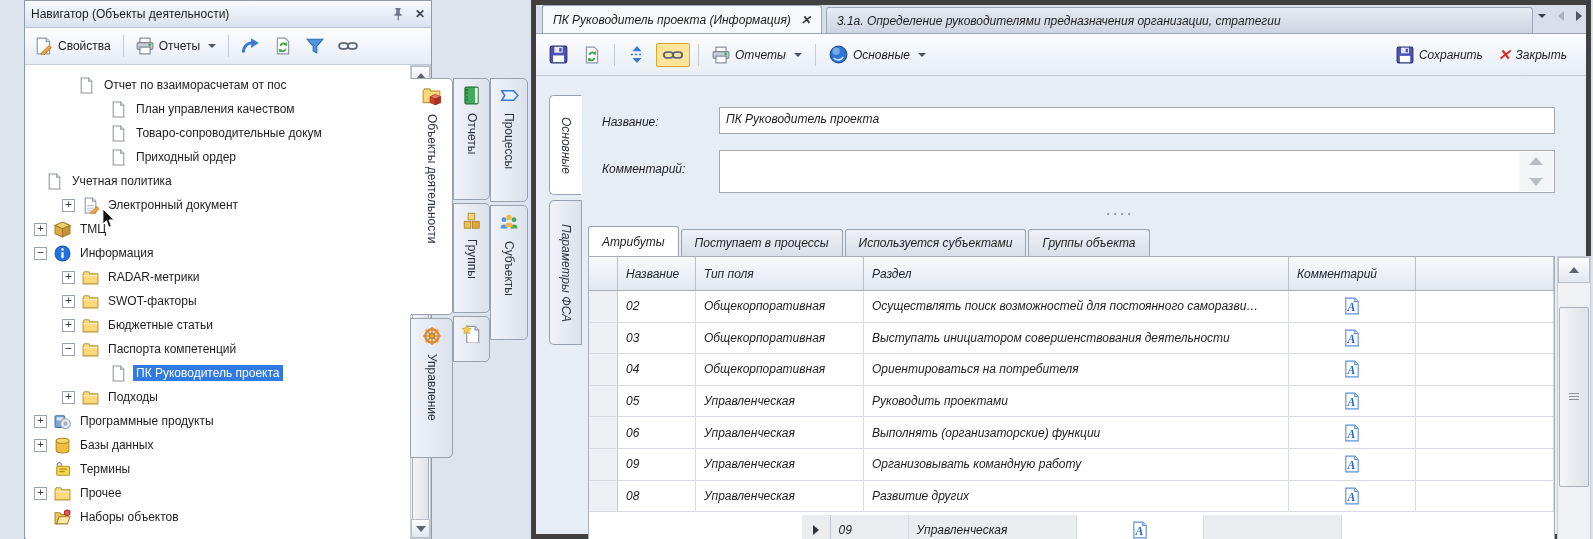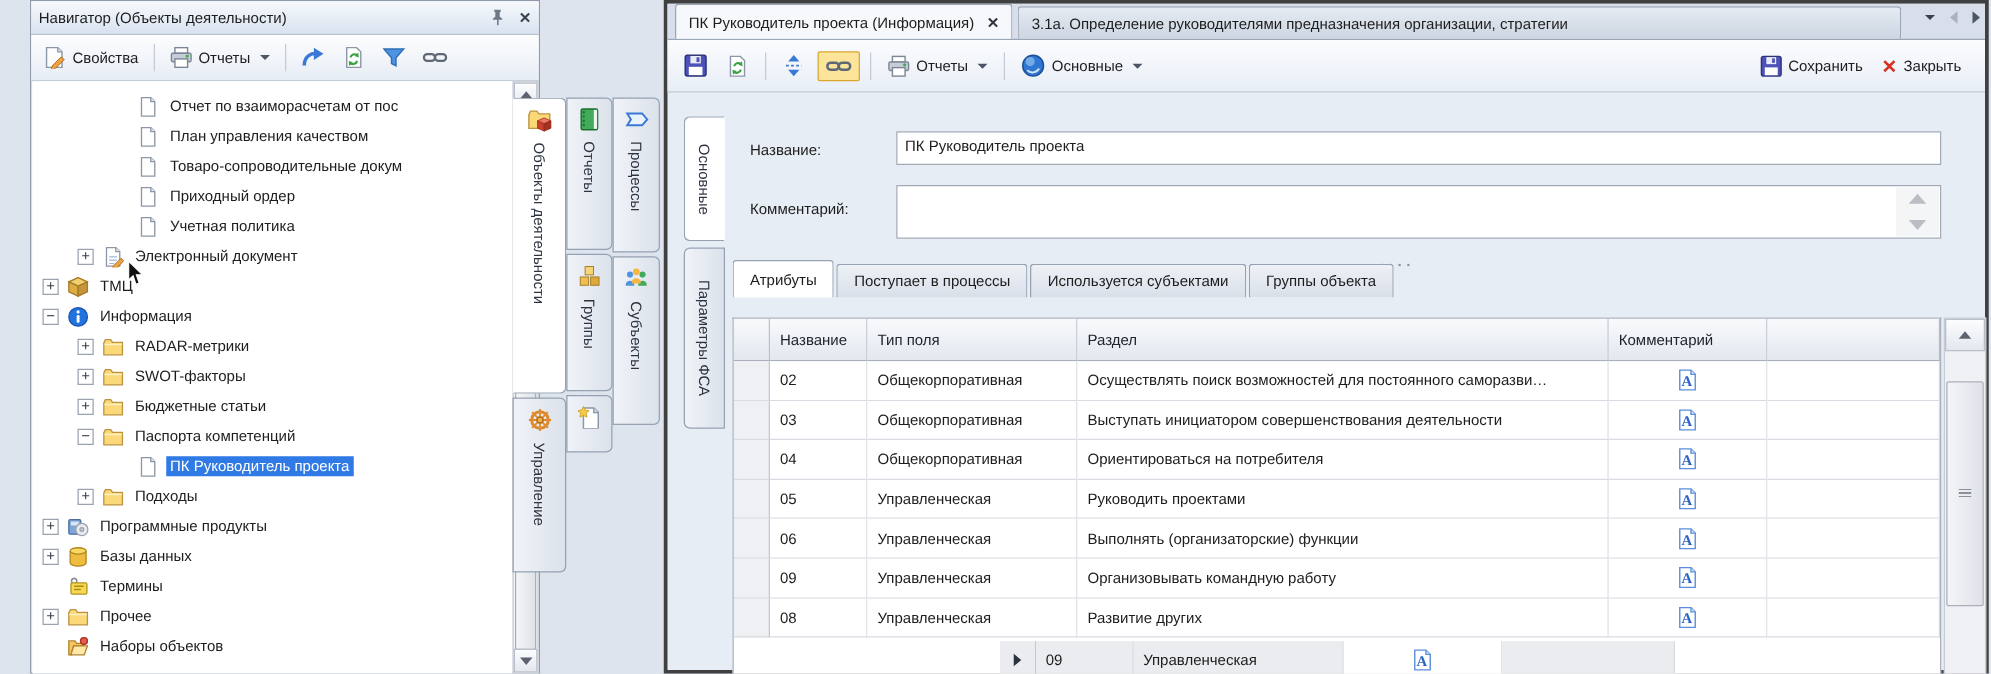--- a/index.html
+++ b/index.html
@@ -35,21 +35,21 @@
   .arr.left { border-top:5px solid transparent; border-bottom:5px solid transparent; border-right:6px solid #aab2bd; }
   .arr.right { border-top:5px solid transparent; border-bottom:5px solid transparent; border-left:6px solid #4b5563; }
 
   
   #tabstrip { position:absolute; left:409px; top:0; width:121px; height:539px; }
   .vtab { position:absolute; border:1px solid #96a1b2; border-radius:0 5px 5px 0; background:linear-gradient(90deg,#f0f3f8,#dce2eb); display:flex; flex-direction:column; align-items:center; padding-top:7px; gap:8px; cursor:default; }
   .vtab.active { background:#fff; border-left-color:#fff; }
   .vtab .vlabel { writing-mode:vertical-rl; color:#2c3340; white-space:nowrap; }
 
   
-  #main { position:absolute; left:531px; top:0; width:1060px; height:539px; background:#e7edf5; border:3px solid #404040; }
+  #main { position:absolute; left:531px; top:0; width:1060px; height:539px; background:#e7edf5; border:5px solid #404040;font-style:italic; }
   #doc-tabbar { position:absolute; left:0; top:0; width:100%; height:29px; background:#d8dfea; border-bottom:1px solid #9aa5b5; display:flex; align-items:flex-end; padding-left:6px; }
   .doc-tab { height:26px; display:flex; align-items:center; gap:10px; padding:0 10px; border:1px solid #9aa5b5; border-bottom:none; border-radius:3px 3px 0 0; background:linear-gradient(#e6ebf3,#ccd5e2); white-space:nowrap; overflow:hidden; cursor:default; }
   .doc-tab.active { background:#f6f8fb; height:28px; }
   .doc-x { color:#30363f; font-weight:bold; font-size:12px; }
   #doc-tab-2 { width:707px; margin-left:4px; }
   #doc-nav { position:absolute; right:4px; top:6px; display:flex; gap:12px; align-items:center; }
   #main-toolbar { position:absolute; left:0; top:29px; width:100%; height:42px; background:linear-gradient(#fbfcfe,#e8eef6); border-bottom:1px solid #c2cad6; display:flex; align-items:center; padding:0 8px; gap:5px; }
   .hl { background:#fce49b; border:1px solid #d9a62e; border-radius:2px; }
   #main-toolbar .spacer { flex:1; }
 
@@ -61,21 +61,21 @@
   .form-label { position:absolute; left:66px; white-space:nowrap; }
   .input { position:absolute; left:183px; width:836px; background:#fff; border:1px solid #a3aab6; padding:4px 6px; }
   #comment-box { display:flex; }
   #comment-spin { position:absolute; right:1px; top:1px; bottom:1px; width:34px; background:#f4f5f7; display:flex; flex-direction:column; align-items:center; justify-content:space-between; padding:5px 0; }
   .spin-arr { width:0; height:0; border-left:7px solid transparent; border-right:7px solid transparent; }
   .spin-arr.up { border-bottom:8px solid #b9bdc4; }
   .spin-arr.dn { border-top:8px solid #b9bdc4; }
 
   #splitter-dots { position:absolute; left:570px; top:131px; color:#8b919c; letter-spacing:3px; font-weight:bold; }
 
-  #obj-tabs { position:absolute; left:52px; top:134px; display:flex; align-items:flex-end; }
+  #obj-tabs { position:absolute; left:52px; top:150px; display:flex; align-items:flex-end; }
   .obj-tab { height:27px; display:flex; align-items:center; padding:0 13px; border:1px solid #96a1b2; border-bottom:none; border-radius:3px 3px 0 0; background:linear-gradient(#eef1f6,#d9dfe9); margin-right:2px; white-space:nowrap; cursor:default; }
   .obj-tab.active { background:#fff; height:30px; }
 
   
   #grid { position:absolute; left:52px; top:180px; width:967px; height:287px; background:#fff; border:1px solid #a8afba; border-bottom:none; overflow:hidden; }
   .grow { display:flex; position:absolute; left:0; width:100%; }
   .gcell { border-right:1px solid #d8dce2; border-bottom:1px solid #d8dce2; padding:0 8px; display:flex; align-items:center; overflow:hidden; white-space:nowrap; background:#fff; }
   .gcell.sel-col { background:#eef0f4; border-right:1px solid #c2c8d1; justify-content:center; padding:0; }
   .ghead .gcell { background:linear-gradient(#f8fafc,#e3e8ef); border-right:1px solid #bac1cc; border-bottom:1px solid #a8afba; color:#20262f; }
   .grow.current .gcell { background:#ebecef; }
@@ -154,61 +154,61 @@
       <div class="tbtn">
         <span class="ic">
           <svg width="20" height="16" viewBox="0 0 18 14">
               <rect x="1" y="4.5" width="8" height="5" rx="2.5" fill="none" stroke="#5f6875" stroke-width="1.6"></rect>
               <rect x="9" y="4.5" width="8" height="5" rx="2.5" fill="none" stroke="#5f6875" stroke-width="1.6"></rect>
             </svg>
         </span>
       </div>
     </div>
     <div id="nav-tree">
+        <div class="trow" style="padding-left:32px">
+          <span class="texp-spacer"></span>
+          <span class="ic">
+            <svg width="17" height="17" viewBox="0 0 16 16">
+              <path d="M3 1h7l3 3v11H3z" fill="#fff" stroke="#8b96a6"></path>
+              <path d="M10 1v3h3" fill="#e7ebf1" stroke="#8b96a6"></path>
+            </svg>
+          </span>
+          <span class="tlabel">Отчет по взаиморасчетам от пос</span>
+        </div>
         <div class="trow" style="padding-left:64px">
           <span class="texp-spacer"></span>
           <span class="ic">
             <svg width="17" height="17" viewBox="0 0 16 16">
               <path d="M3 1h7l3 3v11H3z" fill="#fff" stroke="#8b96a6"></path>
               <path d="M10 1v3h3" fill="#e7ebf1" stroke="#8b96a6"></path>
             </svg>
           </span>
-          <span class="tlabel">Отчет по взаиморасчетам от пос</span>
+          <span class="tlabel">План управления качеством</span>
         </div>
         <div class="trow" style="padding-left:64px">
           <span class="texp-spacer"></span>
           <span class="ic">
             <svg width="17" height="17" viewBox="0 0 16 16">
               <path d="M3 1h7l3 3v11H3z" fill="#fff" stroke="#8b96a6"></path>
               <path d="M10 1v3h3" fill="#e7ebf1" stroke="#8b96a6"></path>
             </svg>
           </span>
-          <span class="tlabel">План управления качеством</span>
+          <span class="tlabel">Товаро-сопроводительные докум</span>
         </div>
         <div class="trow" style="padding-left:64px">
           <span class="texp-spacer"></span>
           <span class="ic">
             <svg width="17" height="17" viewBox="0 0 16 16">
               <path d="M3 1h7l3 3v11H3z" fill="#fff" stroke="#8b96a6"></path>
               <path d="M10 1v3h3" fill="#e7ebf1" stroke="#8b96a6"></path>
             </svg>
           </span>
-          <span class="tlabel">Товаро-сопроводительные докум</span>
-        </div>
-        <div class="trow" style="padding-left:64px">
-          <span class="texp-spacer"></span>
-          <span class="ic">
-            <svg width="17" height="17" viewBox="0 0 16 16">
-              <path d="M3 1h7l3 3v11H3z" fill="#fff" stroke="#8b96a6"></path>
-              <path d="M10 1v3h3" fill="#e7ebf1" stroke="#8b96a6"></path>
-            </svg>
-          </span>
           <span class="tlabel">Приходный ордер</span>
         </div>
-        <div class="trow" style="padding-left:64px">
+        <div class="trow" style="">
           <span class="texp-spacer"></span>
           <span class="ic">
             <svg width="17" height="17" viewBox="0 0 16 16">
               <path d="M3 1h7l3 3v11H3z" fill="#fff" stroke="#8b96a6"></path>
               <path d="M10 1v3h3" fill="#e7ebf1" stroke="#8b96a6"></path>
             </svg>
           </span>
           <span class="tlabel">Учетная политика</span>
         </div>
         <div class="trow" style="padding-left:36px">

